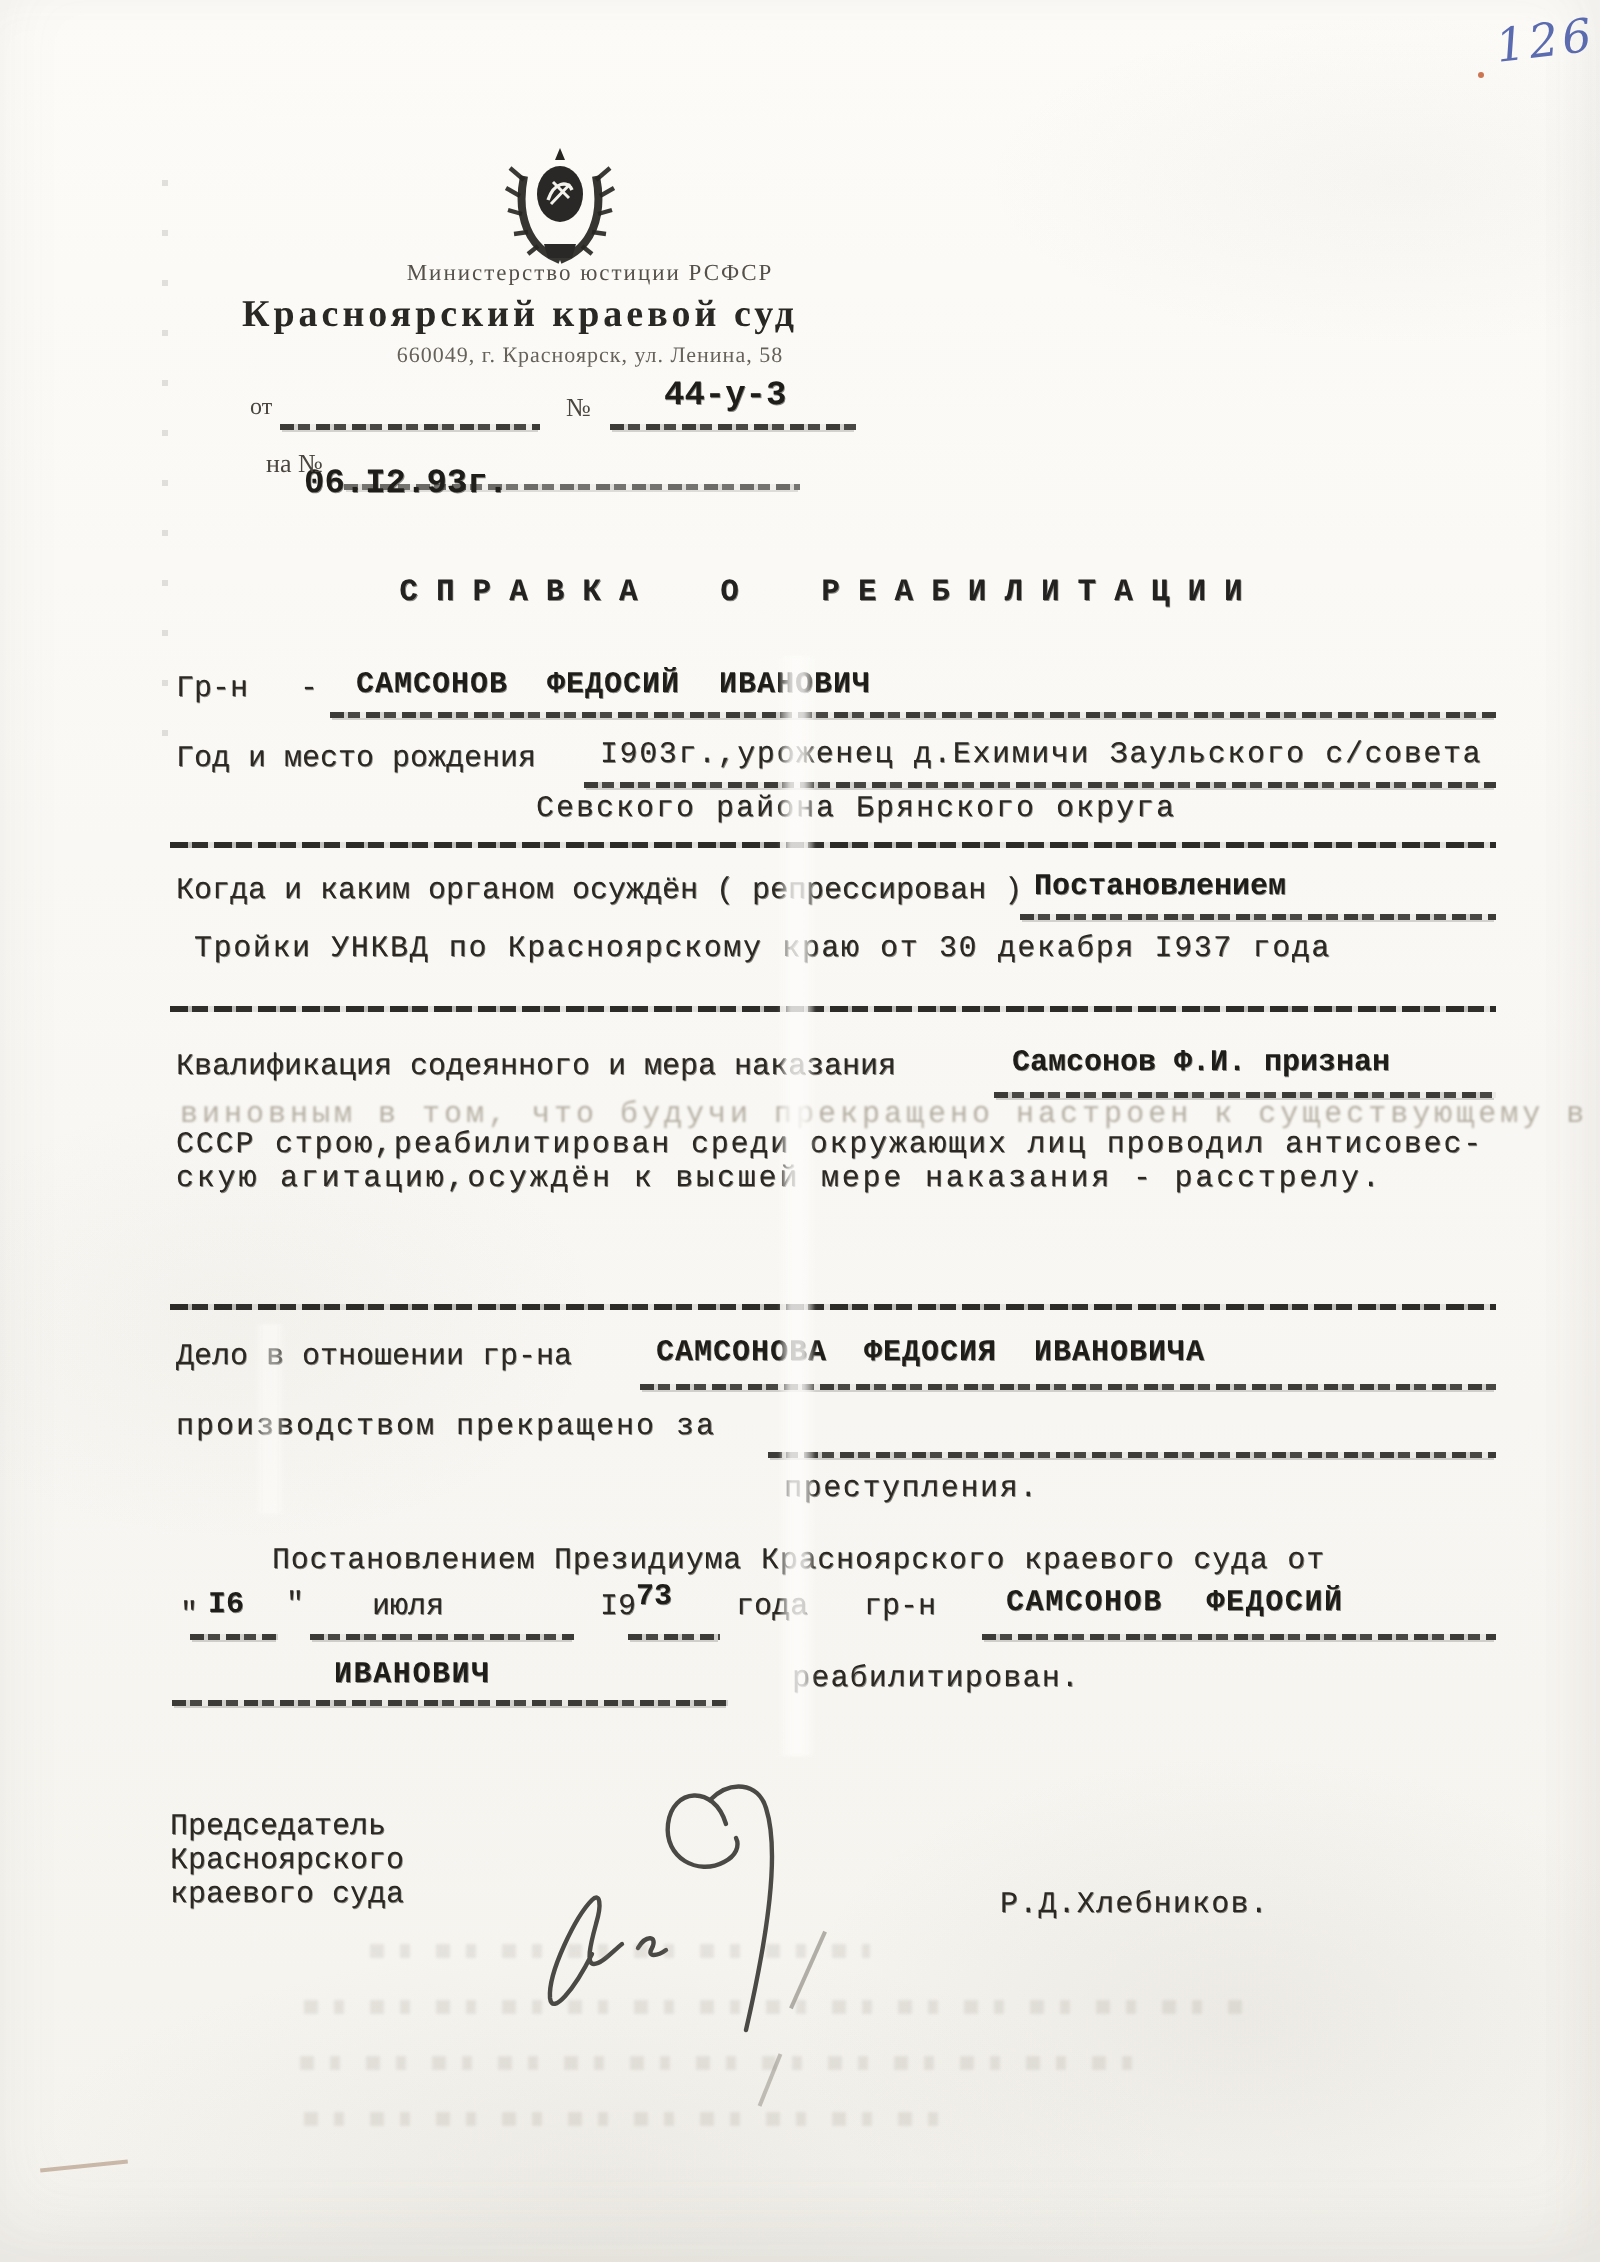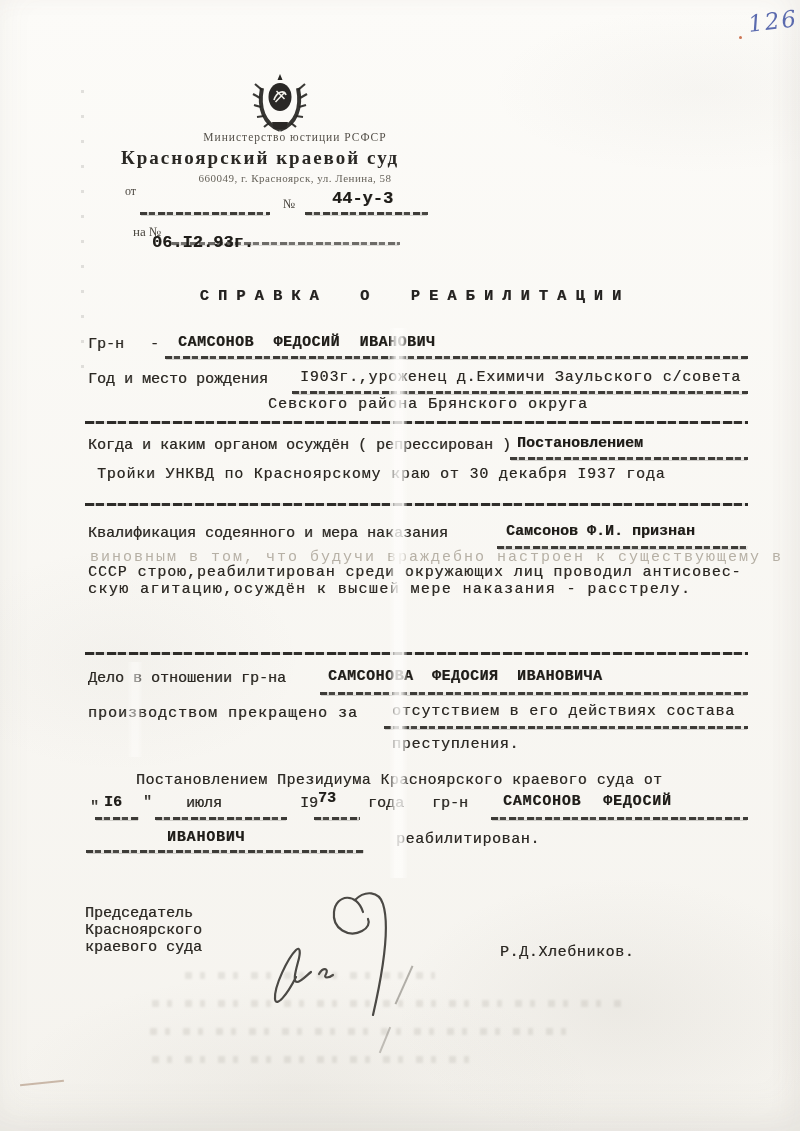--- a/index.html
+++ b/index.html
@@ -68,21 +68,21 @@
     <ellipse cx="29" cy="26" rx="11.5" ry="14" fill="#2a2826"></ellipse>
     <path d="M23 29 C26 20 33 19 35 24" stroke="#f4f2ec" stroke-width="1.7" fill="none"></path>
     <path d="M24.5 31 L34 21 M33.5 28 L25.5 20" stroke="#f4f2ec" stroke-width="1.5"></path>
     <path d="M21 51 L37 51 L35 58 L23 58 Z" fill="#2a2826"></path>
   </svg>
 
   <div class="sr" style="left:170px;top:131px;width:250px;text-align:center;font-size:11.5px;letter-spacing:1px;color:#55514a;">Министерство юстиции РСФСР</div>
   <div class="sr" style="left:100px;top:147px;width:320px;text-align:center;font-size:19px;font-weight:bold;letter-spacing:2px;color:#2a2824;">Красноярский краевой суд</div>
   <div class="sr" style="left:135px;top:172px;width:320px;text-align:center;font-size:11px;letter-spacing:0.5px;color:#66625a;">660049, г. Красноярск, ул. Ленина, 58</div>
 
-  <div class="sr" style="left:125px;top:184px;font-size:12px;">от</div>
+  <div class="sr" style="left:125px;top:196px;font-size:12px;">от</div>
   <div class="t b" style="left:152px;top:190px;font-size:17px;margin-top:44px;">06.I2.93г.</div>
   <div class="ul" style="left:140px;top:212px;width:130px;"></div>
   <div class="sr" style="left:283px;top:196px;font-size:13px;">№</div>
   <div class="t b" style="left:332px;top:190px;font-size:17px;">44-у-3</div>
   <div class="ul" style="left:305px;top:212px;width:123px;"></div>
 
   <div class="sr" style="left:133px;top:224px;font-size:13px;">на №</div>
   <div class="ul" style="left:172px;top:242px;width:228px;opacity:0.75;"></div>
 
   <div class="t title" style="left:85px;top:287px;width:660px;text-align:center;">СПРАВКА О РЕАБИЛИТАЦИИ</div>
@@ -100,31 +100,30 @@
 
   <div class="t" style="left:88px;top:437px;">Когда и каким органом осуждён ( репрессирован )</div>
   <div class="t b" style="left:517px;top:435px;">Постановлением</div>
   <div class="ul" style="left:510px;top:457px;width:238px;"></div>
   <div class="t" style="left:97px;top:466px;letter-spacing:0.8px;">Тройки УНКВД по Красноярскому краю от 30 декабря I937 года</div>
   <div class="sep" style="left:85px;top:503px;width:663px;"></div>
 
   <div class="t" style="left:88px;top:525px;">Квалификация содеянного и мера наказания</div>
   <div class="t b" style="left:506px;top:523px;">Самсонов Ф.И. признан</div>
   <div class="ul" style="left:497px;top:546px;width:251px;"></div>
-  <div class="t faded" style="left:90px;top:549px;">виновным в том, что будучи враждебно настроен к существующему в</div>
+  <div class="t faded" style="left:90px;top:549px;">виновным в том, что будучи прекращено настроен к существующему в</div>
   <div class="t" style="left:88px;top:564px;letter-spacing:0.9px;">СССР строю,реабилитирован среди окружающих лиц проводил антисовес-</div>
   <div class="t" style="left:88px;top:581px;letter-spacing:1.4px;">скую агитацию,осуждён к высшей мере наказания - расстрелу.</div>
 
   <div class="sep" style="left:85px;top:652px;width:663px;"></div>
 
   <div class="t" style="left:88px;top:670px;">Дело в отношении гр-на</div>
   <div class="t b" style="left:328px;top:668px;word-spacing:9px;letter-spacing:0.5px;">САМСОНОВА ФЕДОСИЯ ИВАНОВИЧА</div>
   <div class="ul" style="left:320px;top:692px;width:428px;"></div>
   <div class="t" style="left:88px;top:705px;letter-spacing:1px;">производством прекращено за</div>
-  <div class="t" style="left:392px;top:703px;letter-spacing:0.8px;">отсутствием в его действиях состава</div>
   <div class="ul" style="left:384px;top:726px;width:364px;"></div>
   <div class="t" style="left:392px;top:736px;letter-spacing:0.8px;">преступления.</div>
 
   <div class="t" style="left:136px;top:772px;letter-spacing:0.4px;">Постановлением Президиума Красноярского краевого суда от</div>
   <div class="t" style="left:90px;top:799px;">"</div>
   <div class="t b" style="left:104px;top:794px;">I6</div>
   <div class="t" style="left:143px;top:794px;">"</div>
   <div class="ul" style="left:95px;top:817px;width:44px;"></div>
   <div class="t" style="left:186px;top:795px;font-family:Liberation Mono, monospace;">июля</div>
   <div class="ul" style="left:155px;top:817px;width:132px;"></div>

